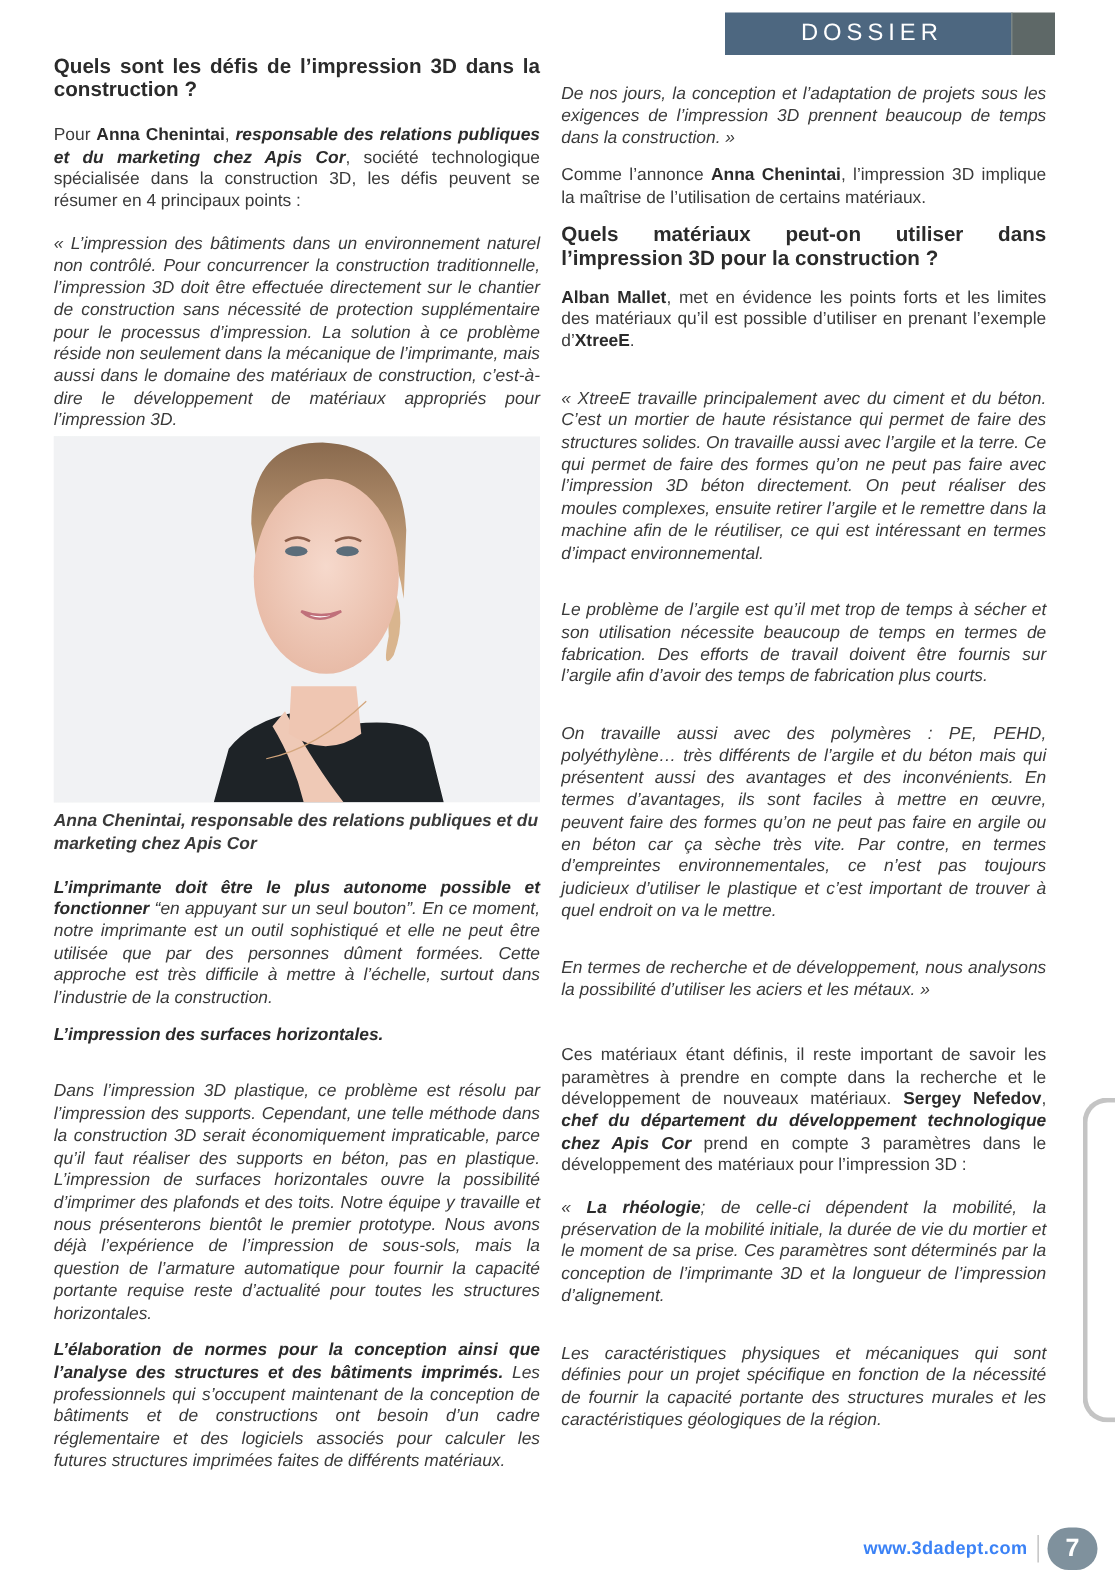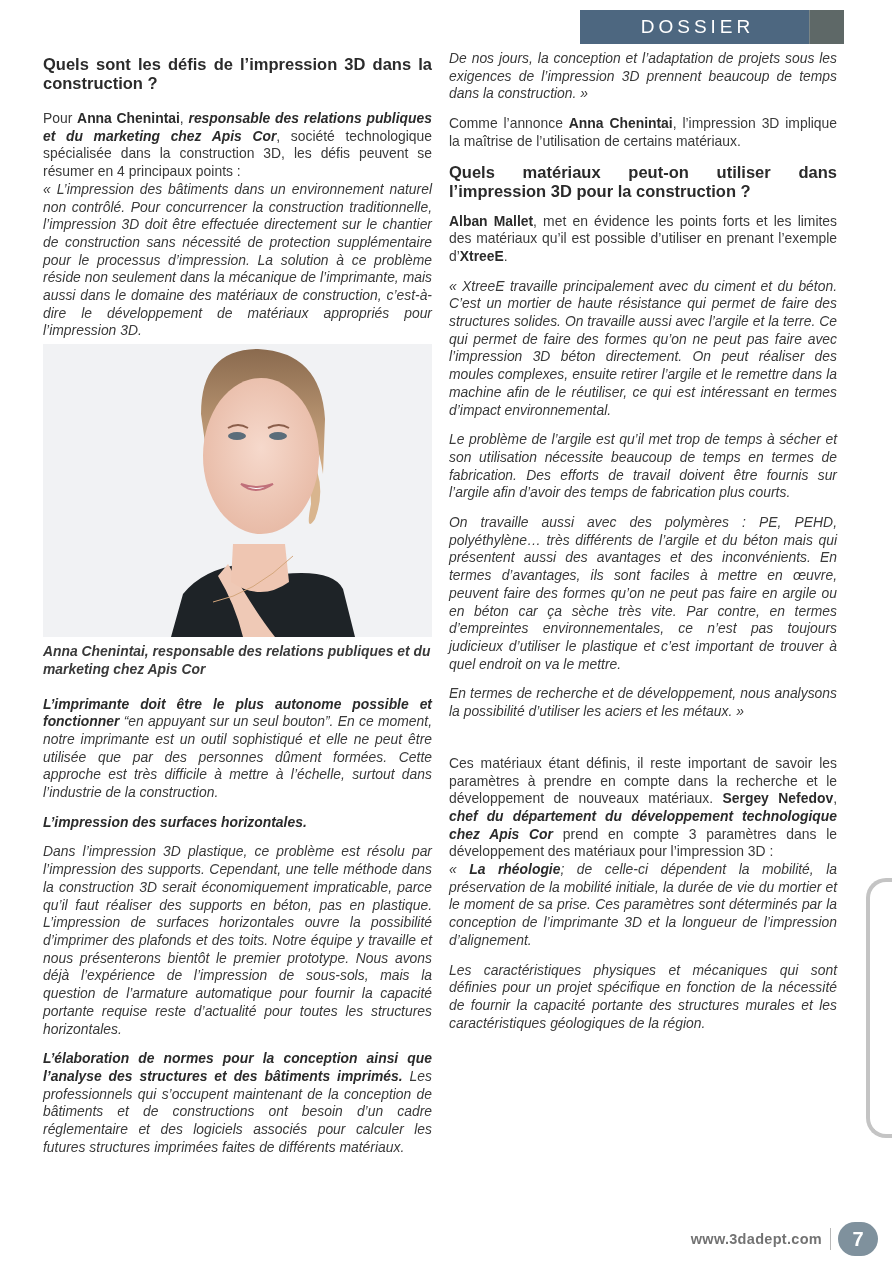--- a/index.html
+++ b/index.html
@@ -11,46 +11,46 @@
       position: absolute; left: 580px; top: 10px; width: 264px; height: 34px;
       display: flex;
     }
     .header-bar .main {
       flex: 1; background: #4d6780; color: #ffffff;
       font-family: "Liberation Sans", sans-serif; font-size: 19px; letter-spacing: 4px;
       display: flex; align-items: center; justify-content: center; padding-left: 6px;
     }
     .header-bar .tab { width: 34px; background: #5e6867; border-left: 1px solid #7a8586; }
 
-    .col { position: absolute; top: 55px; font-size: 13.9px; line-height: 17.7px; text-align: justify; }
+    .col { position: absolute; top: 44px; font-size: 13.9px; line-height: 17.7px; text-align: justify; }
     .col.left { left: 43px; width: 389px; }
     .col.right { left: 449px; width: 388px; top: 50px; }
 
     h2 { font-size: 16.5px; line-height: 19px; font-weight: bold; color: #2b2b2b; margin: 0; text-align: justify; }
     p { margin: 0; }
-    .it { font-style: italic; }
+    .it { font-style: italic; margin-top: 16px; }
     b, .b { font-weight: bold; color: #2b2b2b; }
     .bi { font-weight: bold; font-style: italic; color: #2b2b2b; }
     .gap-s { height: 8px; }
     .gap-m { height: 12px; }
     .gap-l { height: 17px; }
 
     .photo {
       width: 389px; height: 293px; margin-top: 4px; position: relative; overflow: hidden;
       background: linear-gradient(90deg, #eef0f2 0%, #f6f7f8 60%, #fbfbfb 100%);
     }
     .caption { text-align: left; font-weight: bold; font-style: italic; margin-top: 6px; color: #3a3a3a; }
 
     .side-bracket {
       position: absolute; left: 866px; top: 878px; width: 40px; height: 260px;
       border: 4px solid #c4c4c4; border-right: none; border-radius: 20px 0 0 20px; box-sizing: border-box;
     }
 
     .footer { position: absolute; right: 14px; top: 1222px; display: flex; align-items: center; }
-    .footer .url { font-size: 14.5px; font-weight: bold; color: #737373; letter-spacing: 0.3px; }
+    .footer .url { font-size: 14.5px; font-weight: bold; color: #3b82f6; letter-spacing: 0.3px; }
     .footer .sep { width: 1px; height: 22px; background: #b8b8b8; margin: 0 7px 0 8px; }
     .footer .page {
       width: 40px; height: 34px; border-radius: 17px; background: #7f919d; color: #ffffff;
       font-size: 20px; font-weight: bold; display: flex; align-items: center; justify-content: center;
     }
   </style>
 </head>
 <body>
 
 <div class="header-bar">

